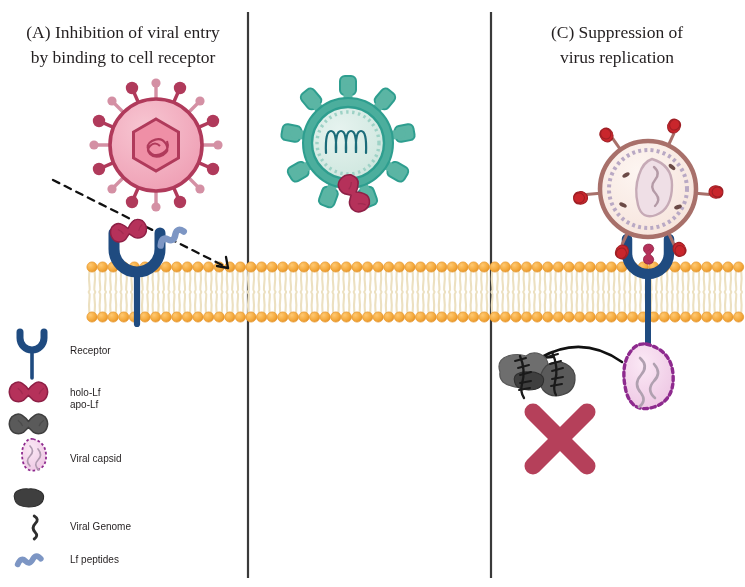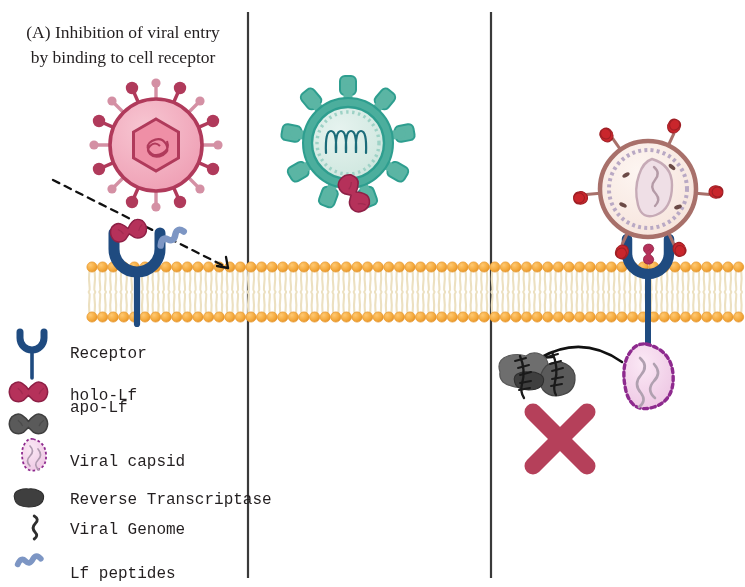--- a/index.html
+++ b/index.html
@@ -33,33 +33,35 @@
     font-family: Liberation Serif, serif;
     white-space: pre-line;
   }
   #title-a { left: 2px;   top: 20px; width: 242px; }
   #title-b { left: 252px; top: 20px; width: 238px; }
   #title-c { left: 497px; top: 20px; width: 240px; }
 
   .legend-label {
     position: absolute;
     color: #231f20;
-    font-size: 16px;
-    font-family: Liberation Mono, monospace;
+    font-size: 10px;
+    font-family: Liberation Sans, sans-serif;
     white-space: nowrap;
   }
   .lg-x { left: 70px; }
 </style>
 </head>
 <body>
 
 <div id="figure">
 
   <div class="panel-title" id="title-a">(A) Inhibition of viral entry
 by binding to cell receptor</div>
+  <div class="panel-title" id="title-c">(C) Suppression of
+virus replication</div>
 
   <svg class="layer" viewBox="0 0 745 587" xmlns="http://www.w3.org/2000/svg">
     <defs>
 
       <radialGradient id="headGrad" cx="35%" cy="32%" r="70%">
         <stop offset="0%" stop-color="#ffc870"></stop>
         <stop offset="70%" stop-color="#f4a93c"></stop>
         <stop offset="100%" stop-color="#e6952a"></stop>
       </radialGradient>
       <linearGradient id="tailGrad" x1="0" y1="0" x2="0" y2="1">
@@ -517,17 +519,16 @@
       <g transform="translate(32,561) scale(1.1)">
         <use href="#lfPeptide"></use>
       </g>
     </g>
   </svg>
 
   <div class="legend-label lg-x" style="top:345px;">Receptor</div>
   <div class="legend-label lg-x" style="top:387px;text-align:right;">holo-Lf</div>
   <div class="legend-label lg-x" style="top:399px;">apo-Lf</div>
   <div class="legend-label lg-x" style="top:453px;"> Viral capsid</div>
-  <div class="legend-label lg-x" style="top:491px;">Reverse Transcriptase</div>
   <div class="legend-label lg-x" style="top:521px;text-align:right;">Viral Genome</div>
-  <div class="legend-label lg-x" style="top:554px;margin-top:11px;">Lf peptides</div>
+  <div class="legend-label lg-x" style="top:554px;">Lf peptides</div>
 
 </div>
 
 </body></html>

